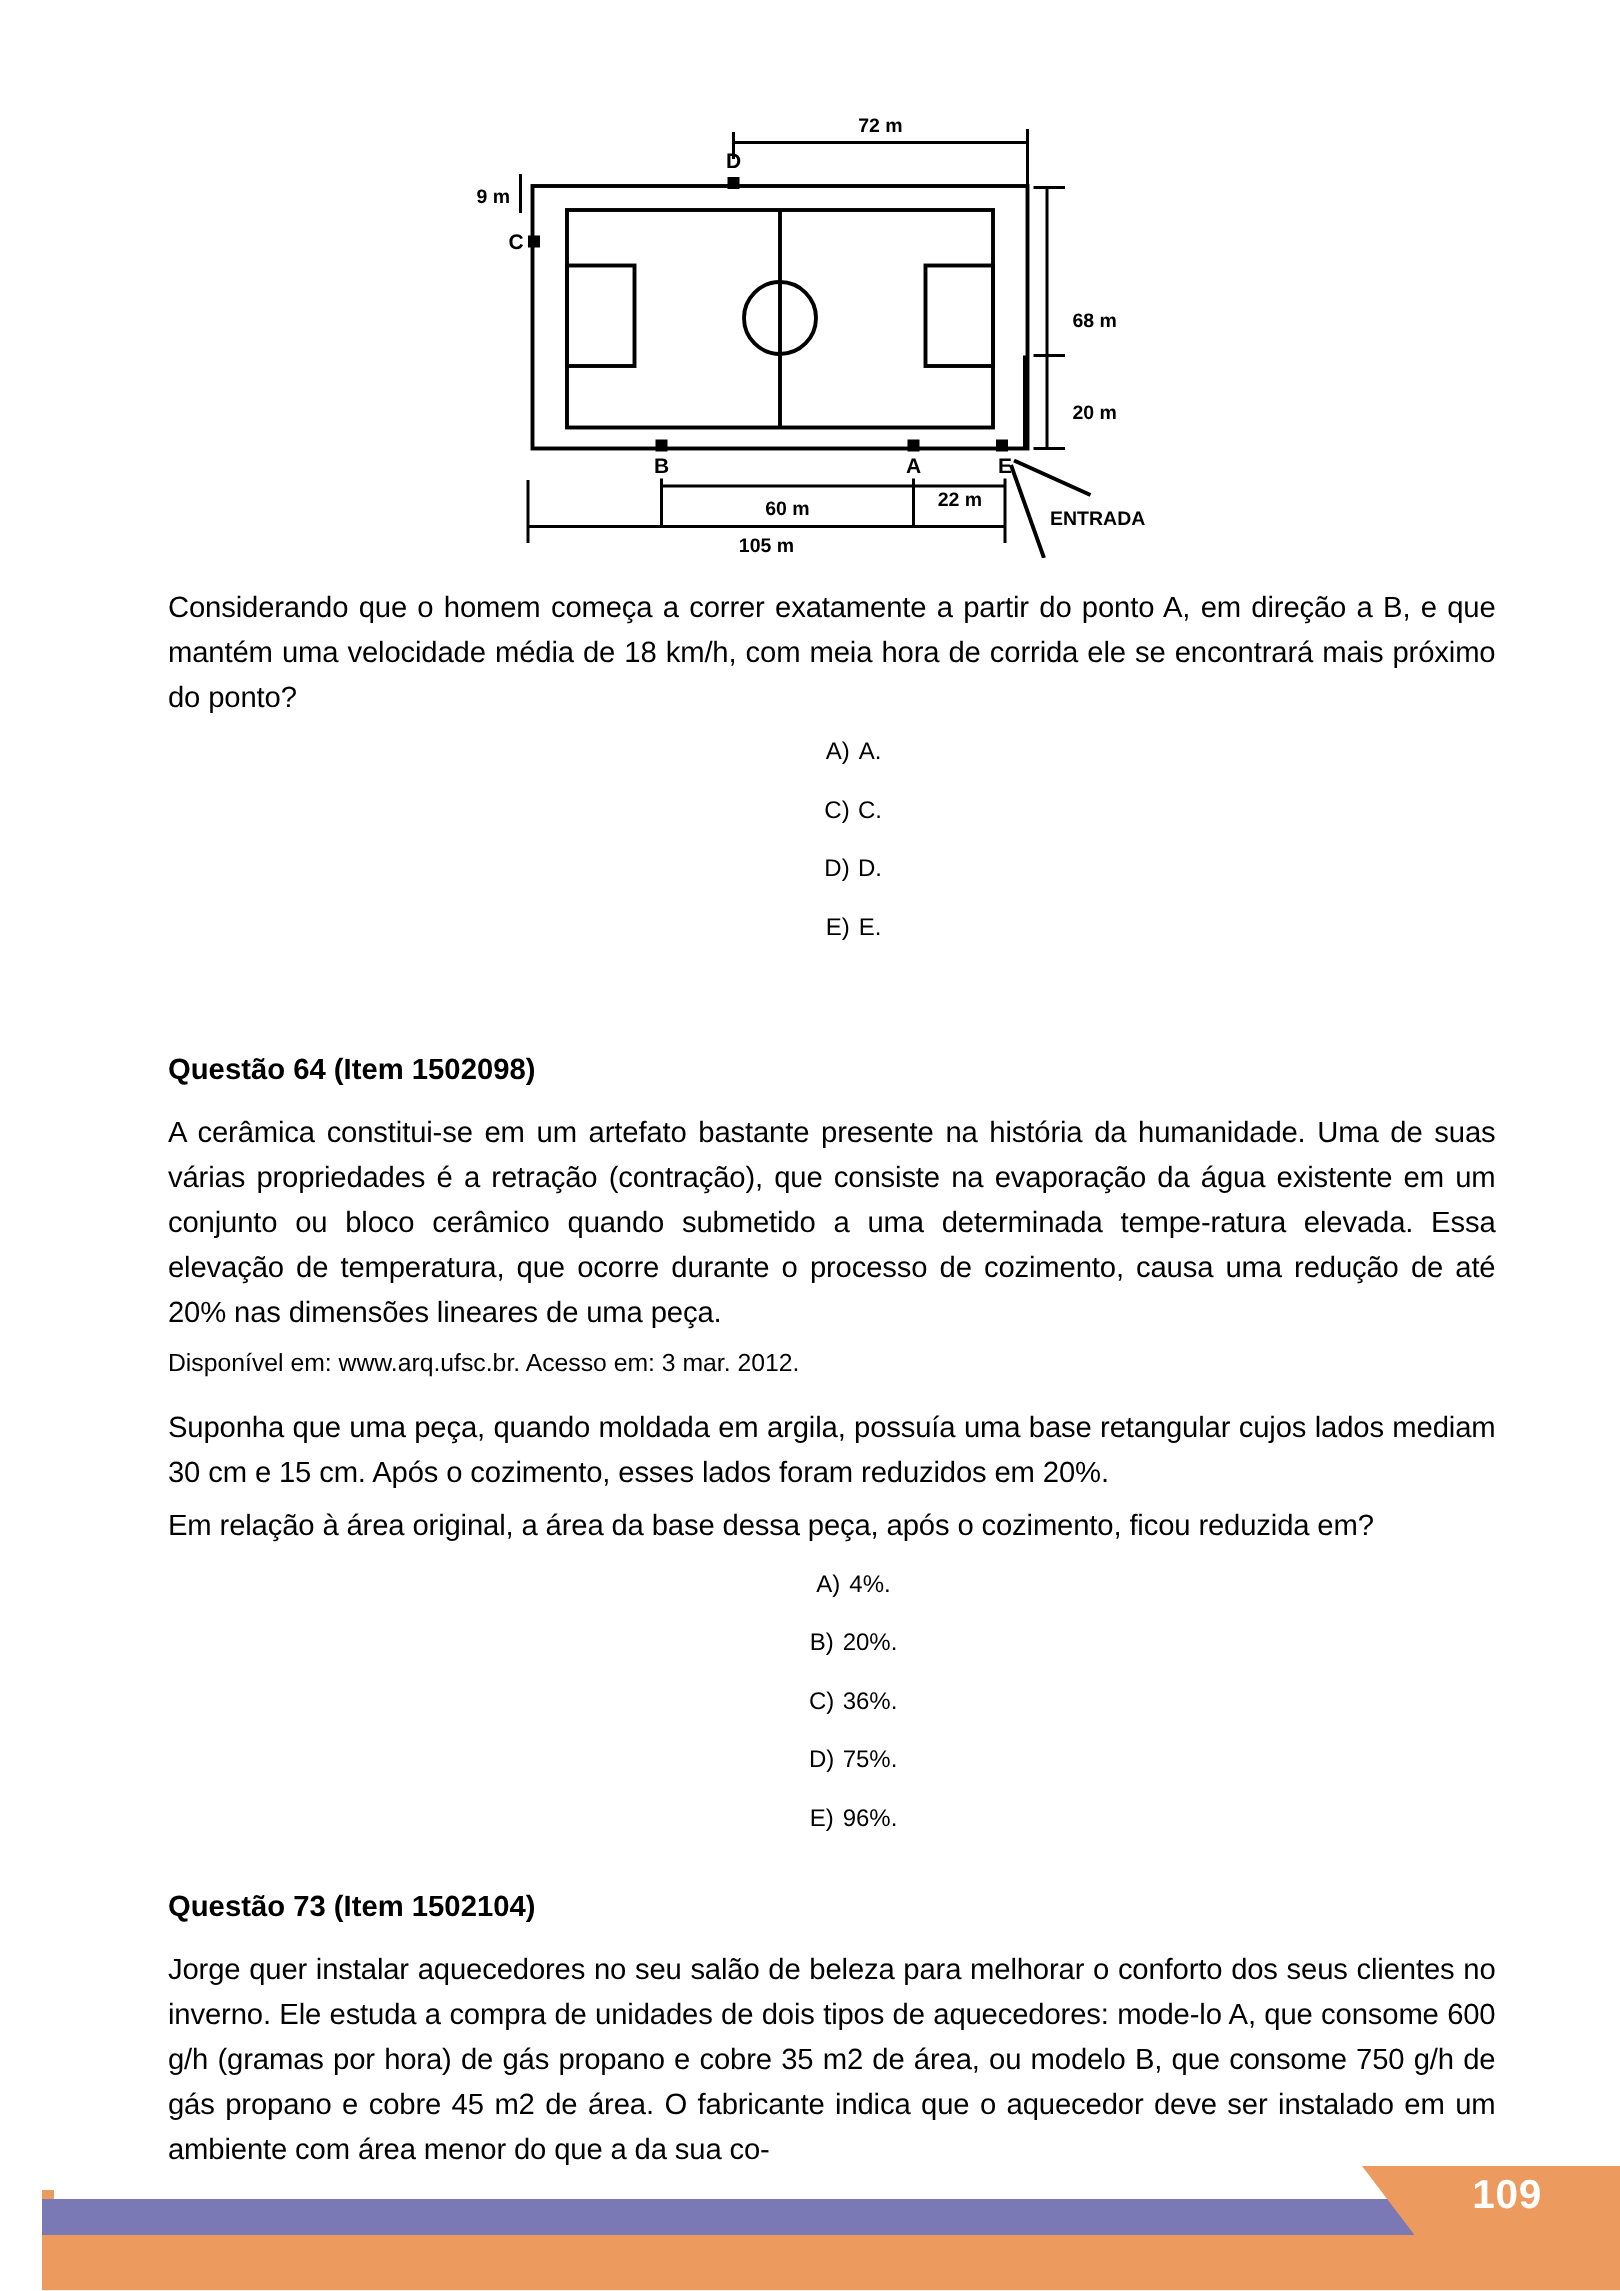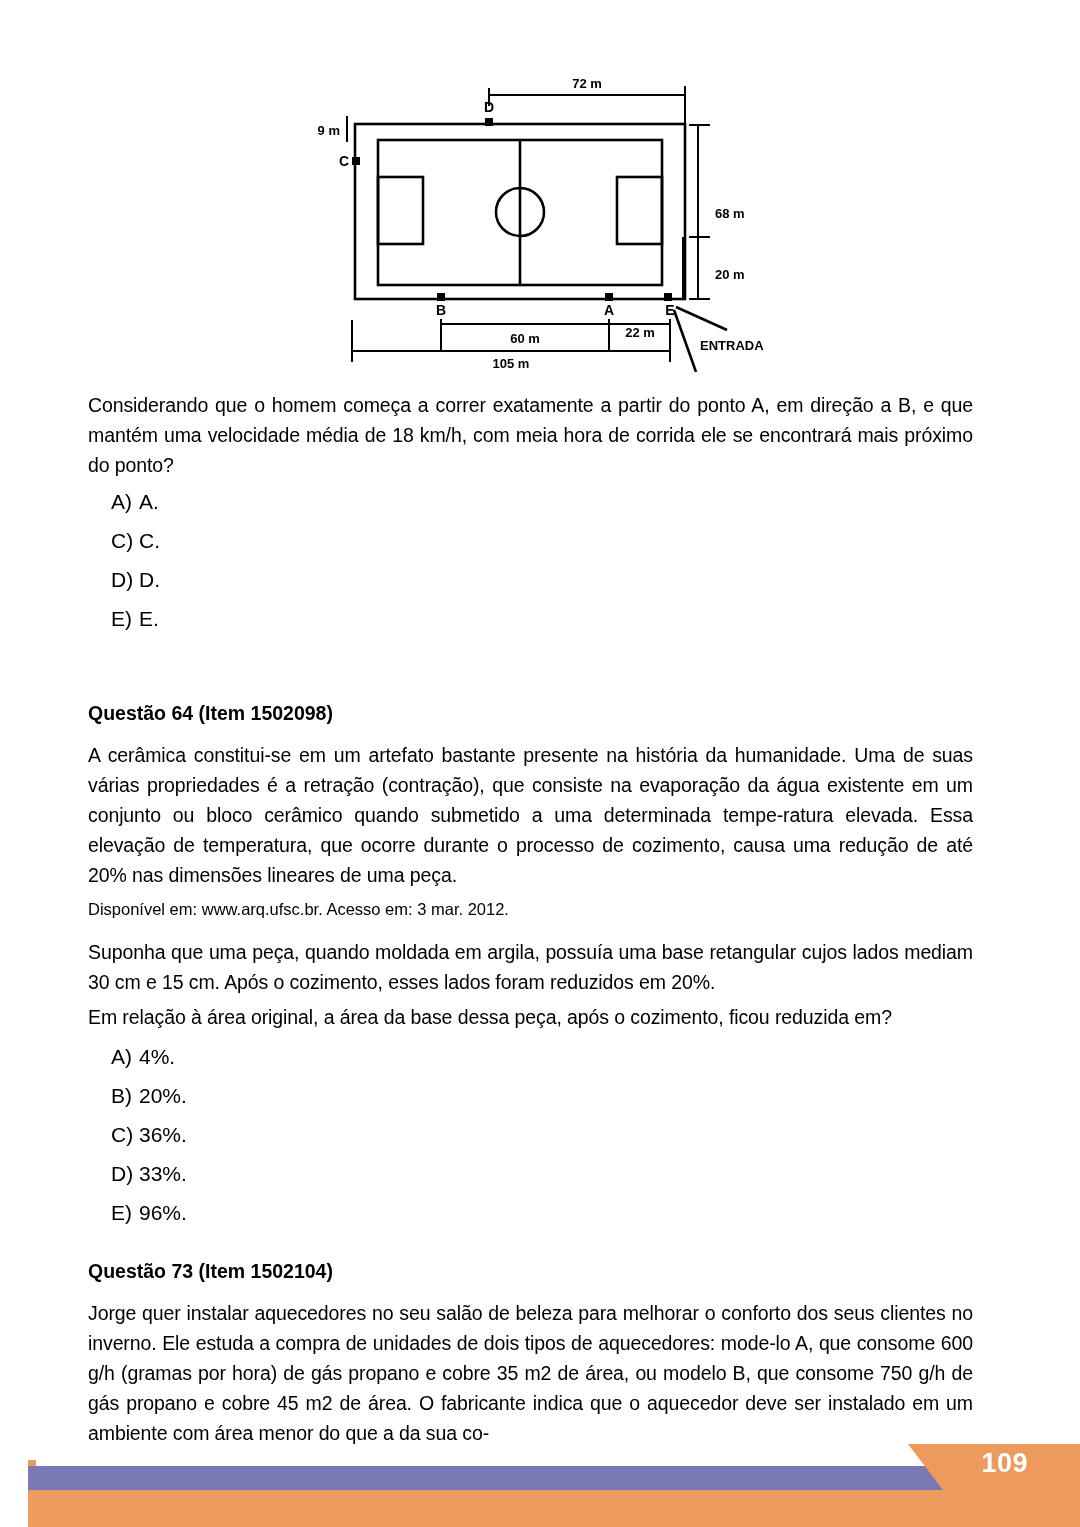--- a/index.html
+++ b/index.html
@@ -58,30 +58,31 @@
     line-height: 26px;
     text-align: left;
   }
 
   ol.options {
     list-style: none;
     margin: 0;
     padding: 0;
   }
   ol.options li {
-    font-size: 21px;
+    font-size: 16px;
     line-height: 30px;
     padding-left: 23px;
     margin-bottom: 9px;
     white-space: nowrap;
+    text-align: center;
   }
   ol.options li .optlabel { display: inline-block; min-width: 28px; }
 
   
-  .blk { position: absolute; left: 88px; width: 885px; }
+  .blk { position: absolute; left: 112px; width: 885px; }
 
   
   .footer {
     position: absolute;
     left: 0;
     bottom: 0;
     width: 1080px;
     height: 107px;
     padding-left: 28px;
   }
@@ -226,21 +227,21 @@
       <li>
         <span class="optlabel">A)</span><span>4%.</span>
       </li>
       <li>
         <span class="optlabel">B)</span><span>20%.</span>
       </li>
       <li>
         <span class="optlabel">C)</span><span>36%.</span>
       </li>
       <li>
-        <span class="optlabel">D)</span><span>33%.</span>
+        <span class="optlabel">D)</span><span>75%.</span>
       </li>
       <li>
         <span class="optlabel">E)</span><span>96%.</span>
       </li>
     </ol>
   </div>
 
   <div class="blk" style="top:1256px;">
     <h3 class="qtitle">Questão 73 (Item 1502104)</h3>
   </div>

